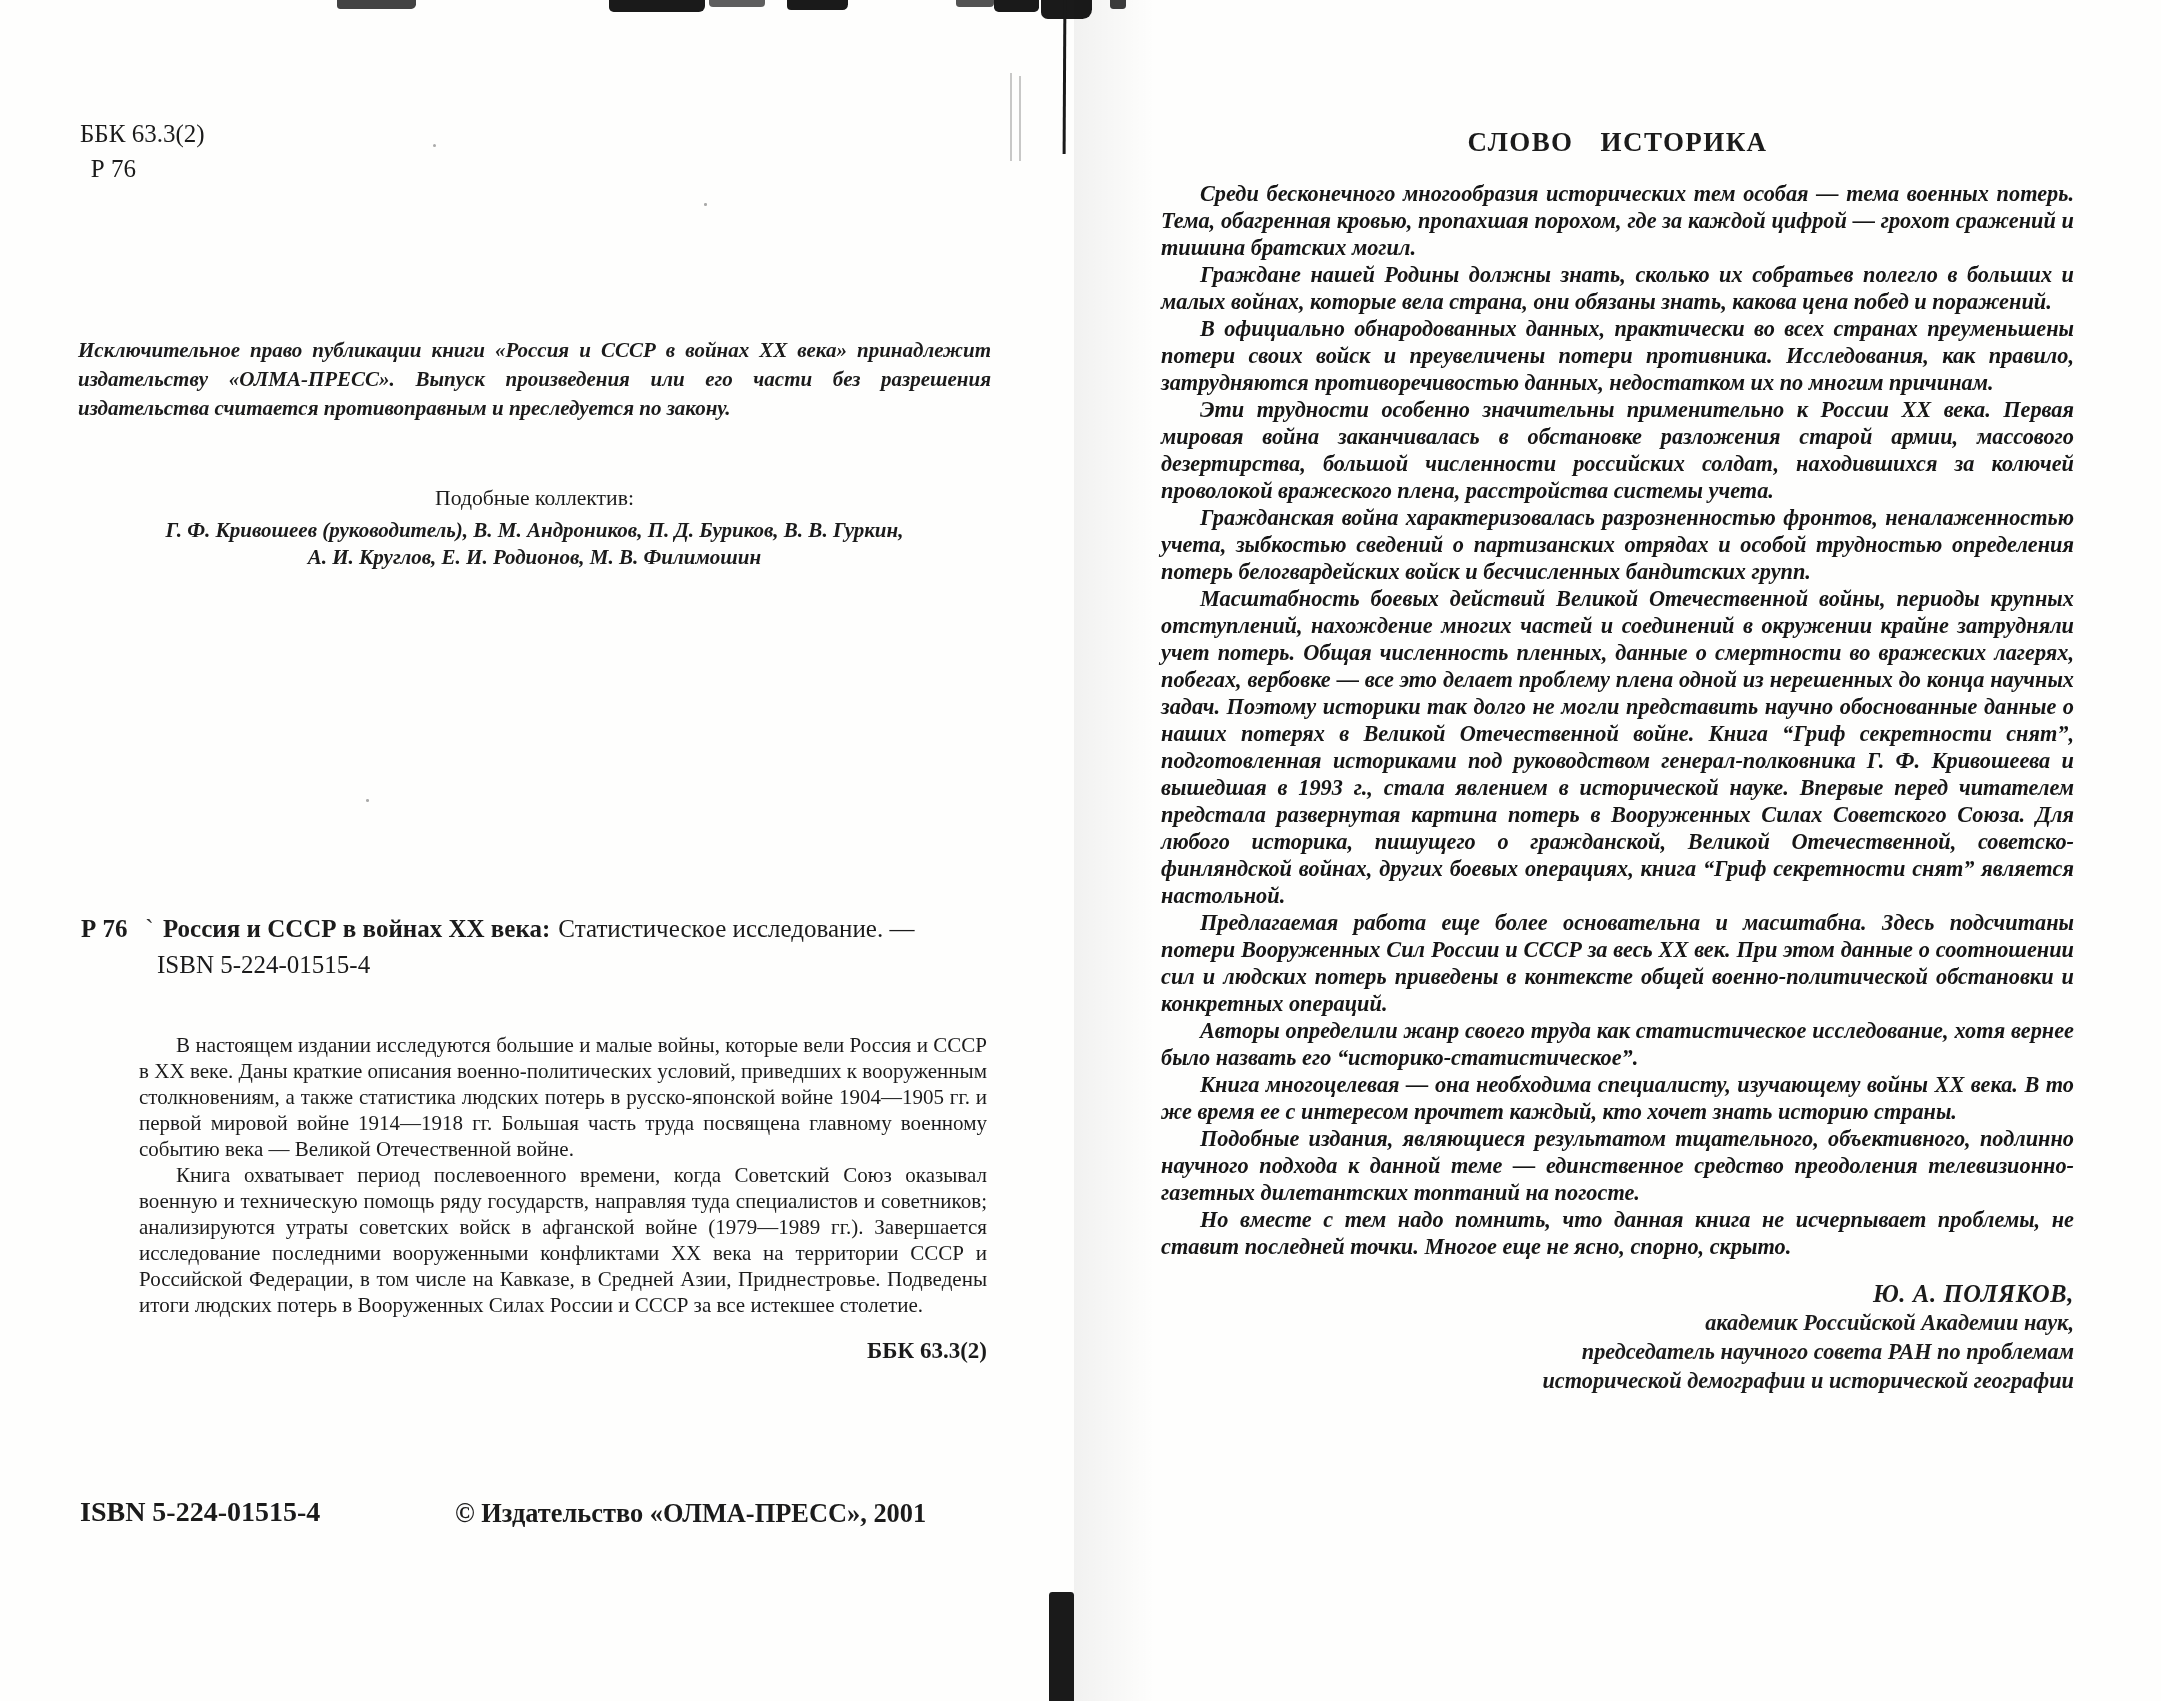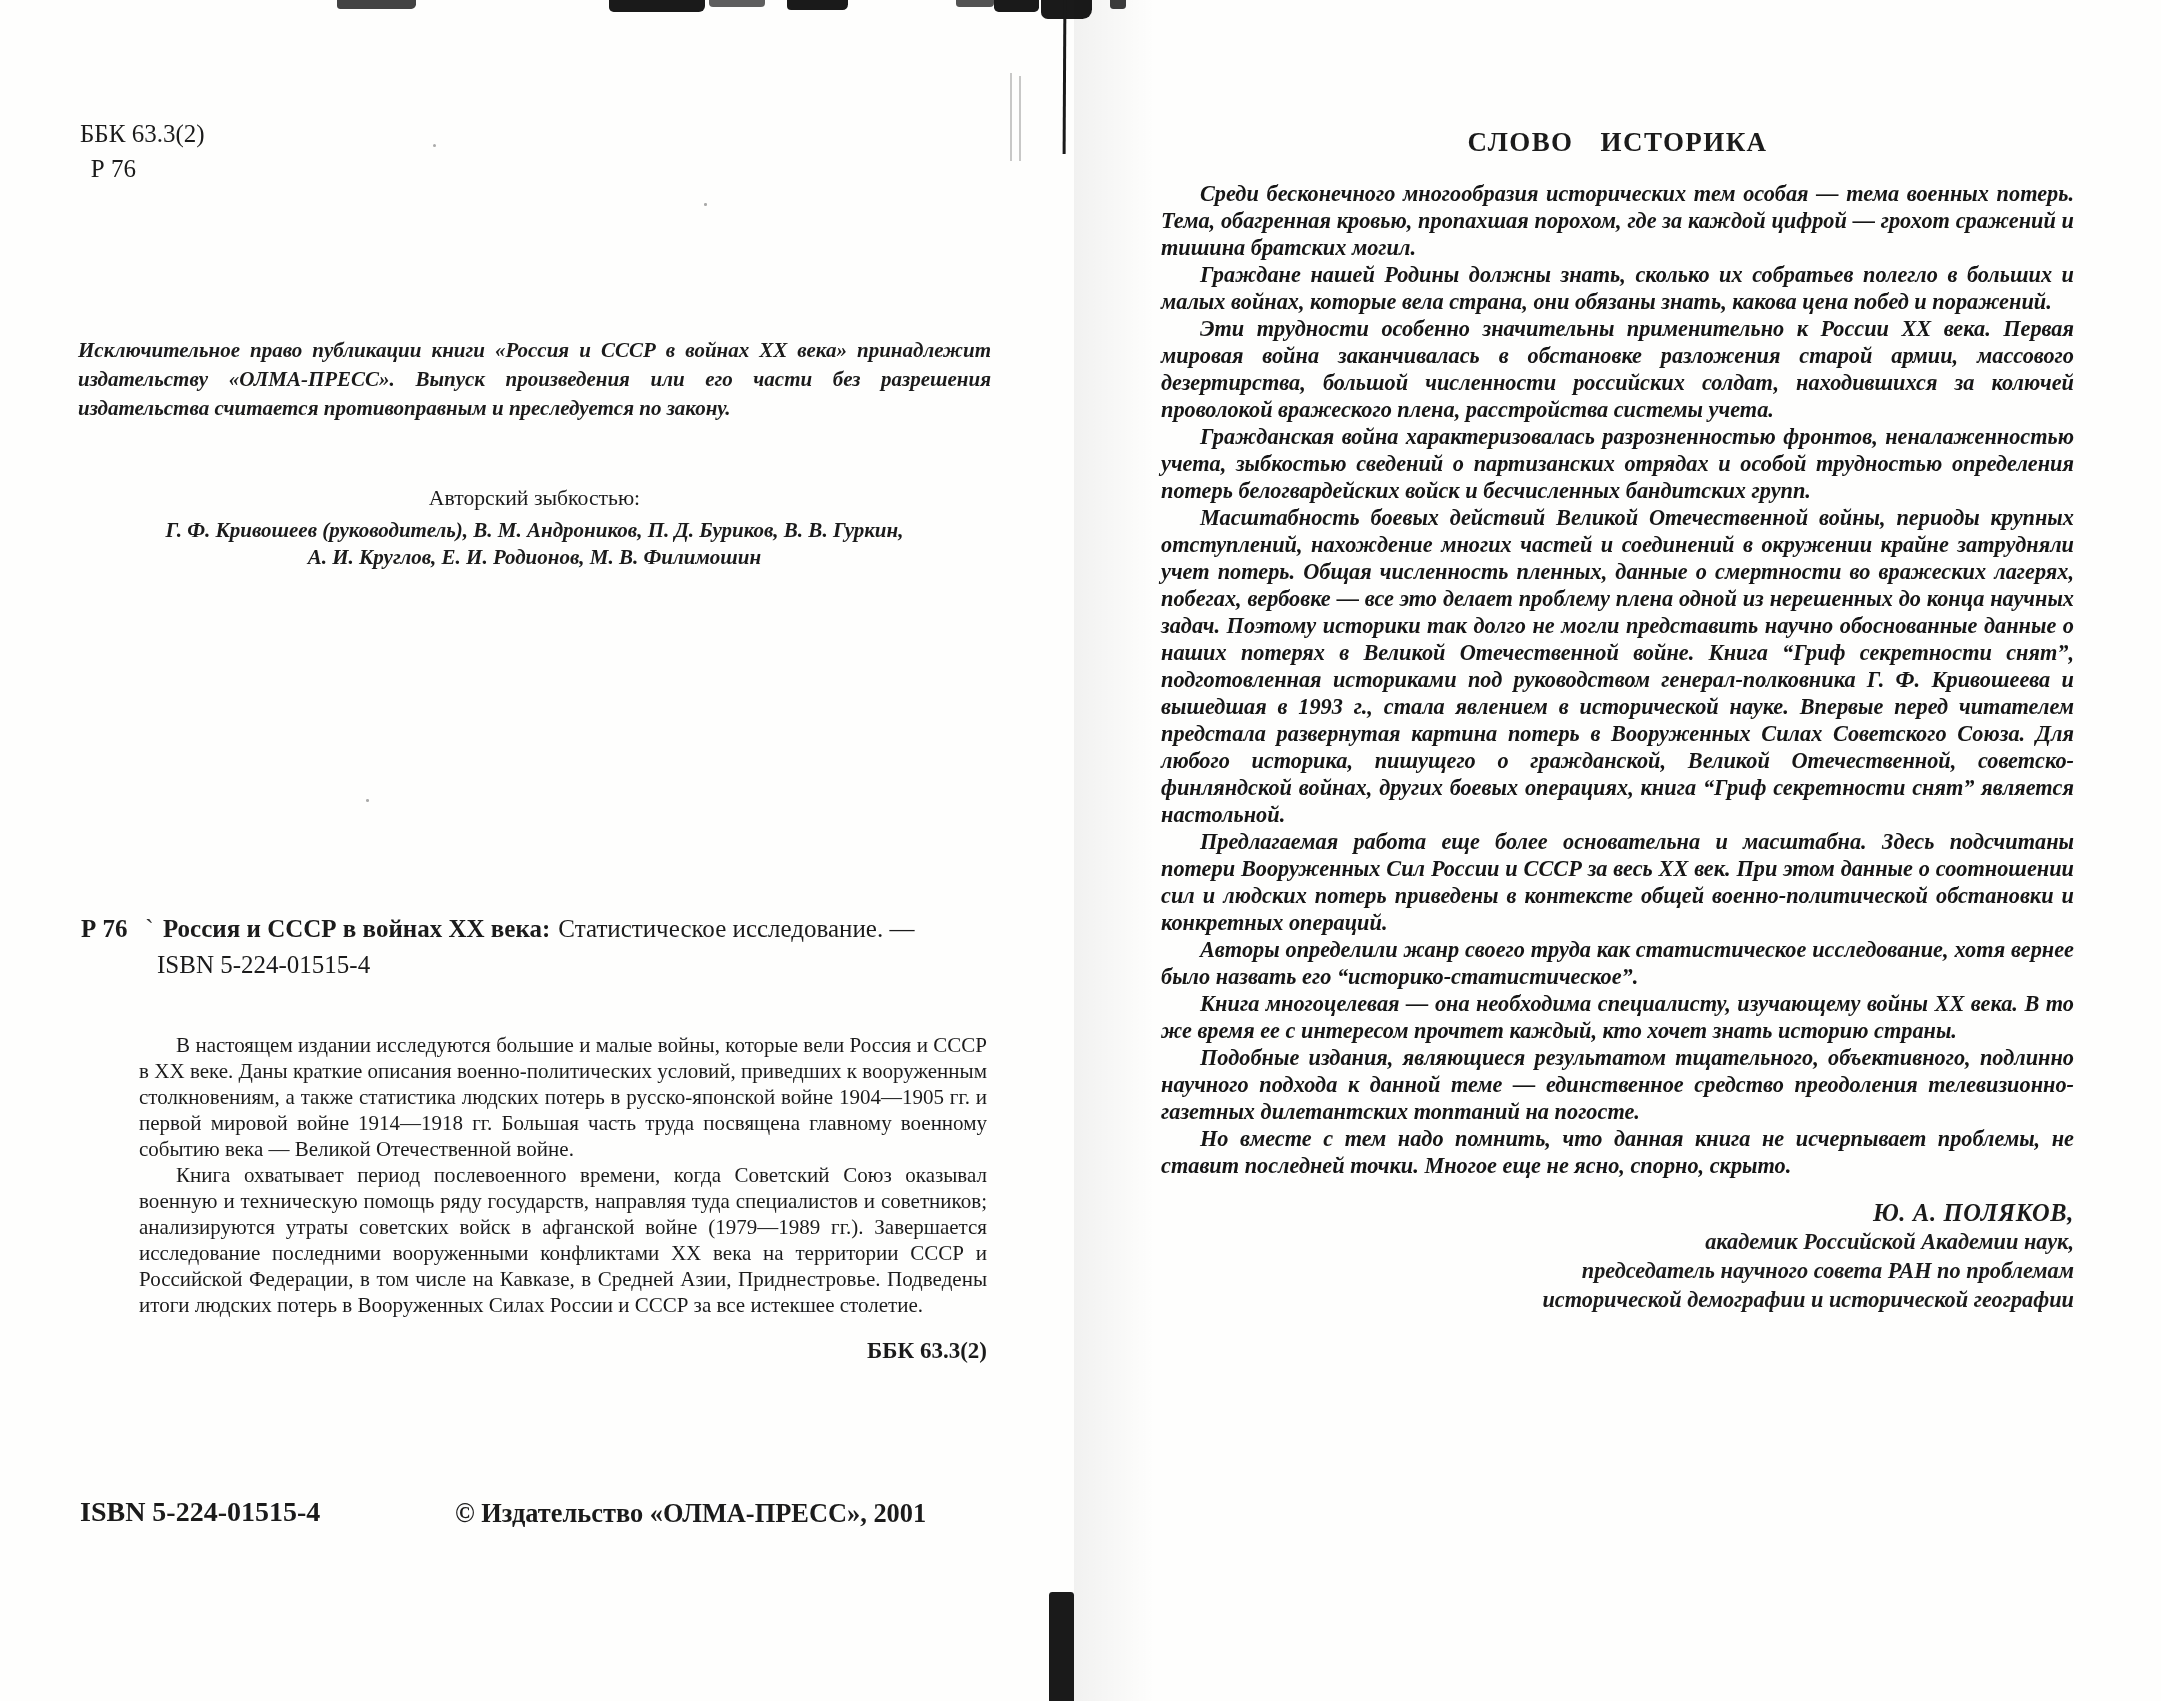--- a/index.html
+++ b/index.html
@@ -116,21 +116,21 @@
   <section class="page left">
 
     <div class="bbk-top">
       <div>ББК 63.3(2)</div>
       <div class="r76">Р 76</div>
     </div>
 
     <p class="copyright">Исключительное право публикации книги «Россия и СССР в войнах XX века» принадлежит издательству «ОЛМА-ПРЕСС». Выпуск произведения или его части без разрешения издательства считается противоправным и преследуется по закону.</p>
 
     <div class="authors">
-      <div class="authors-heading">Авторский зыбкостью:</div>
+      <div class="authors-heading">Подобные коллектив:</div>
       <div class="authors-names">Г. Ф. Кривошеев (руководитель), В. М. Андроников, П. Д. Буриков, В. В. Гуркин,</div>
       <div class="authors-names">А. И. Круглов, Е. И. Родионов, М. В. Филимошин</div>
     </div>
 
     <div class="catalog">
       <div class="catalog-line1">
         <span class="catalog-code">Р 76</span><span class="pen-tick">`</span><span class="catalog-title">Россия и СССР в войнах XX века:</span><span>Статистическое исследование. —</span>
       </div>
       <div class="catalog-isbn">ISBN 5-224-01515-4</div>
     </div>
@@ -146,20 +146,21 @@
   </section>
 
   <section class="page right">
 
     <h1 class="foreword-title">СЛОВО ИСТОРИКА</h1>
 
     <div class="foreword-column">
       <div class="foreword-body">
         <p>Среди бесконечного многообразия исторических тем особая — тема военных потерь. Тема, обагренная кровью, пропахшая порохом, где за каждой цифрой — грохот сражений и тишина братских могил.</p>
         <p>Граждане нашей Родины должны знать, сколько их собратьев полегло в больших и малых войнах, которые вела страна, они обязаны знать, какова цена побед и поражений.</p>
+        <p>В официально обнародованных данных, практически во всех странах преуменьшены потери своих войск и преувеличены потери противника. Исследования, как правило, затрудняются противоречивостью данных, недостатком их по многим причинам.</p>
         <p>Эти трудности особенно значительны применительно к России XX века. Первая мировая война заканчивалась в обстановке разложения старой армии, массового дезертирства, большой численности российских солдат, находившихся за колючей проволокой вражеского плена, расстройства системы учета.</p>
         <p>Гражданская война характеризовалась разрозненностью фронтов, неналаженностью учета, зыбкостью сведений о партизанских отрядах и особой трудностью определения потерь белогвардейских войск и бесчисленных бандитских групп.</p>
         <p>Масштабность боевых действий Великой Отечественной войны, периоды крупных отступлений, нахождение многих частей и соединений в окружении крайне затрудняли учет потерь. Общая численность пленных, данные о смертности во вражеских лагерях, побегах, вербовке — все это делает проблему плена одной из нерешенных до конца научных задач. Поэтому историки так долго не могли представить научно обоснованные данные о наших потерях в Великой Отечественной войне. Книга “Гриф секретности снят”, подготовленная историками под руководством генерал-полковника Г. Ф. Кривошеева и вышедшая в 1993 г., стала явлением в исторической науке. Впервые перед читателем предстала развернутая картина потерь в Вооруженных Силах Советского Союза. Для любого историка, пишущего о гражданской, Великой Отечественной, советско-финляндской войнах, других боевых операциях, книга “Гриф секретности снят” является настольной.</p>
         <p>Предлагаемая работа еще более основательна и масштабна. Здесь подсчитаны потери Вооруженных Сил России и СССР за весь XX век. При этом данные о соотношении сил и людских потерь приведены в контексте общей военно-политической обстановки и конкретных операций.</p>
         <p>Авторы определили жанр своего труда как статистическое исследование, хотя вернее было назвать его “историко-статистическое”.</p>
         <p>Книга многоцелевая — она необходима специалисту, изучающему войны XX века. В то же время ее с интересом прочтет каждый, кто хочет знать историю страны.</p>
         <p>Подобные издания, являющиеся результатом тщательного, объективного, подлинно научного подхода к данной теме — единственное средство преодоления телевизионно-газетных дилетантских топтаний на погосте.</p>
         <p>Но вместе с тем надо помнить, что данная книга не исчерпывает проблемы, не ставит последней точки. Многое еще не ясно, спорно, скрыто.</p>
       </div>
       <div class="signature">

